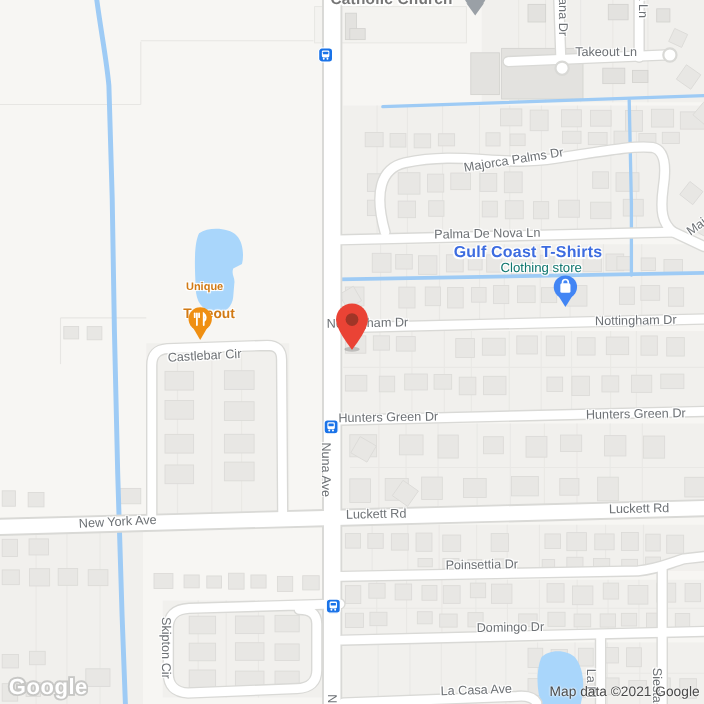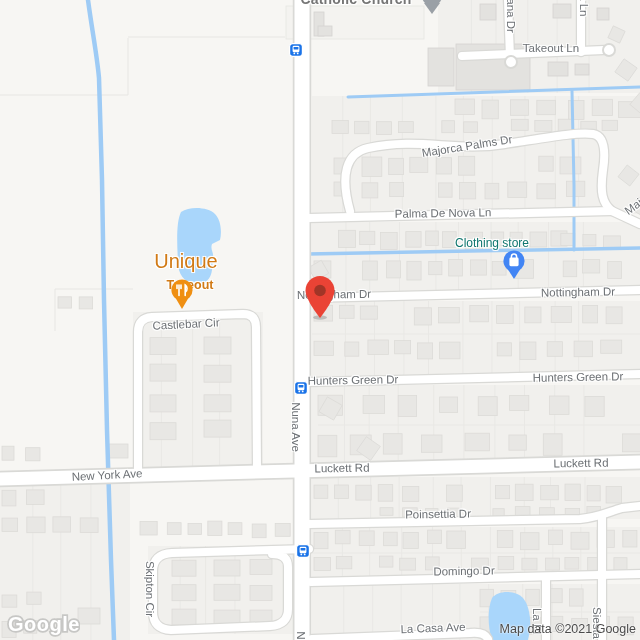--- a/index.html
+++ b/index.html
@@ -8,21 +8,21 @@
   #base{position:absolute;left:0;top:0;}
   .lbl{position:absolute;font-size:11.5px;color:#6d7175;white-space:nowrap;z-index:5;
        text-shadow:-1px -1px 0 rgba(255,255,255,.95),1px -1px 0 rgba(255,255,255,.95),
                    -1px 1px 0 rgba(255,255,255,.95),1px 1px 0 rgba(255,255,255,.95),0 0 3px #fff;
        transform:translate(-50%,-50%) rotate(var(--r,0deg));}
   .lbl.vert{transform:translate(-50%,-50%) rotate(90deg);}
   .lbl.anchor-left{transform:translate(0,-50%) rotate(var(--r,0deg));transform-origin:left center;}
   .poi-gray{font-size:14px;color:#767676;font-weight:bold;letter-spacing:.2px;}
   .poi-blue-name{font-size:14.5px;color:#3d6ce0;font-weight:bold;letter-spacing:.2px;}
   .poi-blue-cat{font-size:12px;color:#0f766e;}
-  .poi-orange-name{font-size:20px;color:#d17a15;font-weight:normal;}
+  .poi-orange-name{font-size:10px;color:#d17a15;font-weight:bold;}
   .poi-orange-cat{font-size:12.5px;color:#d17a15;font-weight:bold;margin-top:10px;}
   .marker{position:absolute;z-index:6;}
   .pin{z-index:7;}
   .busstop{position:absolute;width:14px;height:14px;z-index:6;}
   #attribution{position:absolute;right:4px;top:622px;font-size:12.5px;color:#4a4a4a;z-index:9;
        text-shadow:0 0 2px #fff,0 0 2px #fff;text-align:right;}
   #gwatermark{position:absolute;left:4px;top:610px;z-index:9;}
 </style>
 </head>
 <body>
@@ -401,20 +401,21 @@
   <div class="lbl" style="left:342px;top:468px;--r:-1deg">Luckett Rd</div>
   <div class="lbl" style="left:581px;top:463px;--r:-1deg">Luckett Rd</div>
   <div class="lbl" style="left:186px;top:324px;--r:-3deg">Castlebar Cir</div>
   <div class="lbl vert" style="left:150px;top:589px">Skipton Cir</div>
   <div class="lbl" style="left:438px;top:514px;--r:-1deg">Poinsettia Dr</div>
   <div class="lbl" style="left:464px;top:571px;--r:-1deg">Domingo Dr</div>
   <div class="lbl" style="left:433px;top:628px;--r:-2deg">La Casa Ave</div>
   <div class="lbl vert" style="left:537px;top:621px">La Pl</div>
   <div class="lbl vert" style="left:597px;top:623px">Siesta</div>
 
+  <div class="lbl poi-blue-name" style="left:480px;top:230px">Gulf Coast T-Shirts</div>
   <div class="lbl poi-blue-cat" style="left:492px;top:243px">Clothing store</div>
   <div class="lbl poi-orange-name" style="left:186px;top:261px">Unique</div>
   <div class="lbl poi-orange-cat" style="left:190px;top:275px">Takeout</div>
 
   <svg class="marker" style="left:420px;top:-16px" width="24" height="32" viewBox="0 0 24 32">
     <circle cx="12" cy="12" r="10" fill="#9aa0a6"></circle>
     <path d="M4,19 L20,19 L12,30 Z" fill="#9aa0a6"></path>
   </svg>
 
   <svg class="marker" style="left:502px;top:250px" width="24" height="30" viewBox="0 0 24 30">

